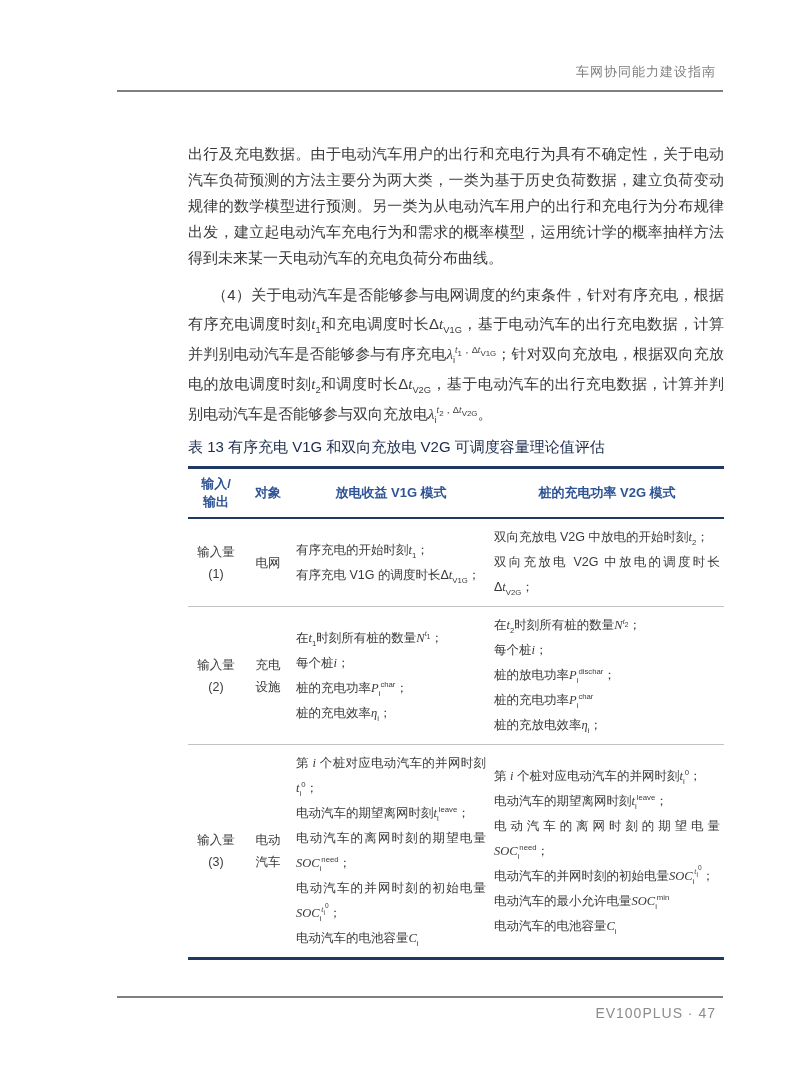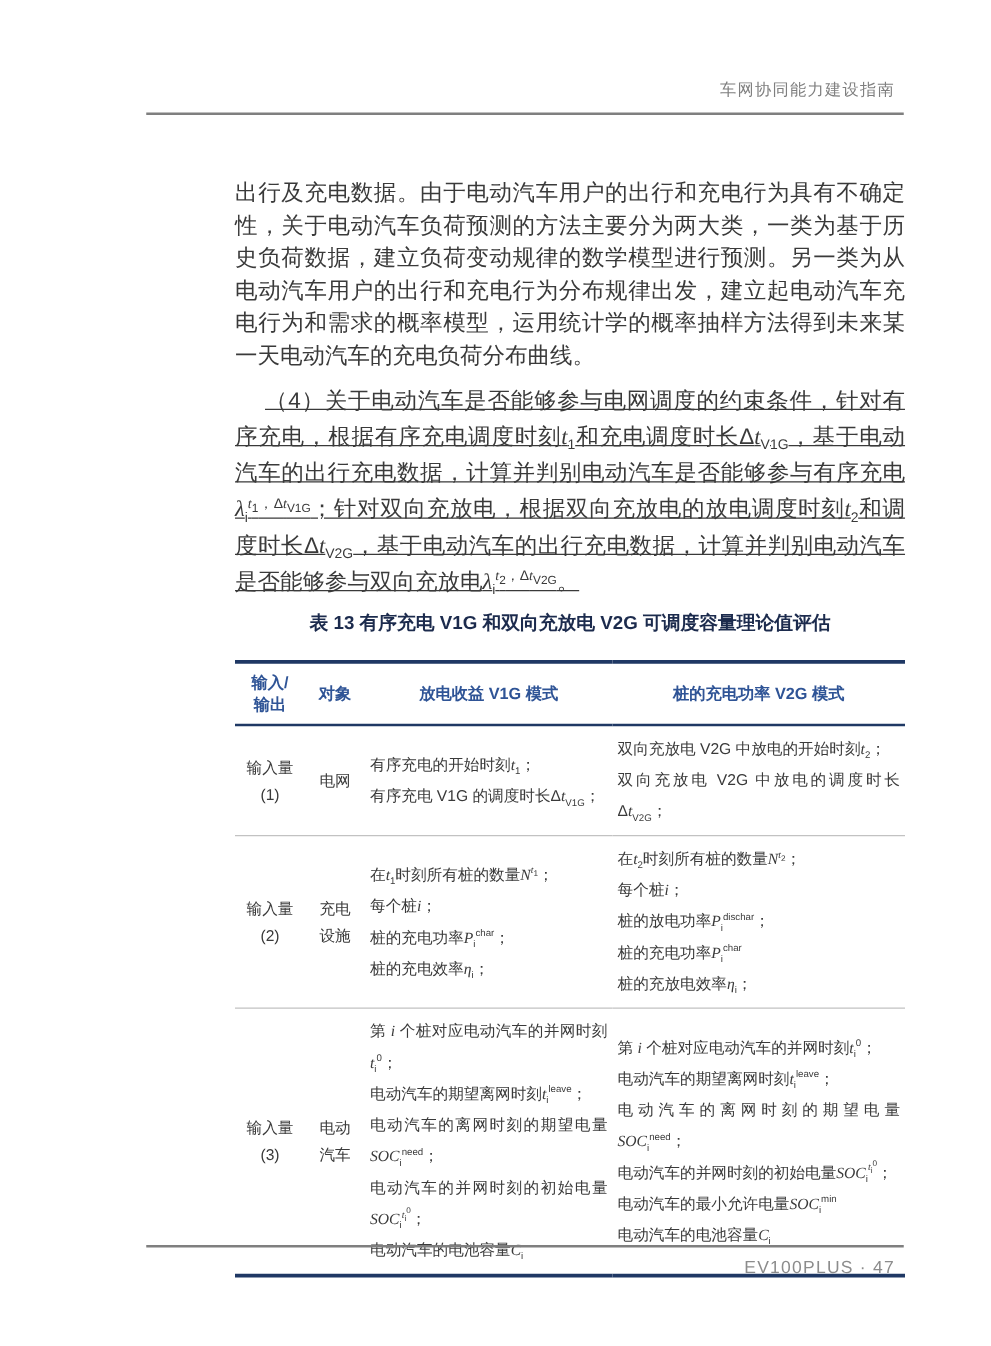--- a/index.html
+++ b/index.html
@@ -10,29 +10,29 @@
   html,body{background:#ffffff;}
   body{font-family:"Liberation Sans","DejaVu Sans",sans-serif;}
   .page{position:relative;width:779px;height:1077px;background:#ffffff;overflow:hidden;}
 
   
   .header-title{position:absolute;top:63px;right:63px;font-size:13px;color:var(--gray);letter-spacing:1px;}
   .header-rule{position:absolute;top:90px;left:117px;width:606px;height:2px;background:var(--gray);}
 
   
   .content{position:absolute;left:188px;top:141px;width:536px;}
-  .para{font-size:18px;line-height:26px;text-align:justify;color:var(--text);margin-bottom:9px;}
+  .para{font-size:15px;line-height:26px;text-align:justify;color:var(--text);margin-bottom:9px;}
   .para.mathy{line-height:29px;}
-  .para.indent{text-indent:24px;text-decoration:underline;}
+  .para.indent{text-indent:24px;}
   .para i,.cell-line i{font-family:"Liberation Serif","DejaVu Serif",serif;font-style:italic;}
   sub,sup{font-size:0.62em;line-height:0;}
   sup sub,sup sup{font-size:0.85em;}
 
   
-  .tcaption{margin-top:8px;margin-bottom:20px;text-align:center;font-size:15px;font-weight:bold;color:var(--caption);}
+  .tcaption{margin-top:8px;margin-bottom:9px;text-align:left;font-size:15px;font-weight:normal;color:var(--caption);}
 
   
   table.ctable{width:536px;border-collapse:collapse;table-layout:fixed;
     border-top:3px solid var(--navy);border-bottom:3px solid var(--navy);}
   .ctable th{color:var(--blue);font-weight:bold;font-size:13px;text-align:center;vertical-align:middle;
     border-bottom:2px solid var(--navy);padding:6px 2px;}
   .ctable td{font-size:12.5px;color:var(--text);vertical-align:middle;padding:6px 4px;margin-top:28px;}
   .ctable tbody tr + tr td{border-top:1px solid var(--divider);}
   .col-io{width:56px;}
   .col-obj{width:48px;}

